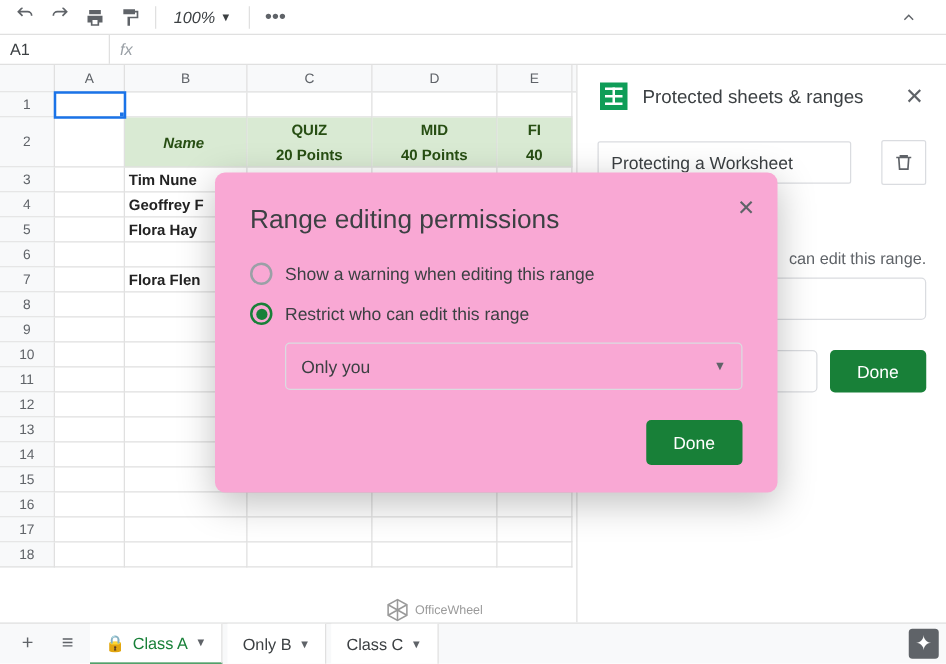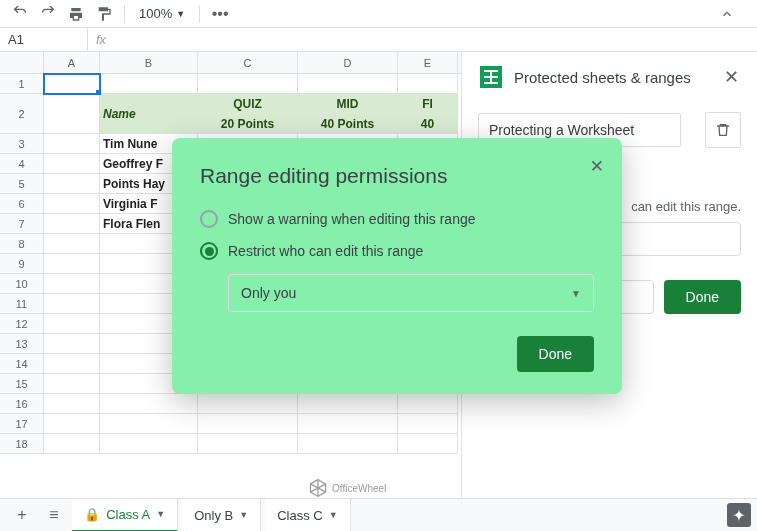--- a/index.html
+++ b/index.html
@@ -1,18 +1,18 @@
 <!DOCTYPE html>
 <html><head>
 <meta charset="utf-8">
 <style>
 * { box-sizing: border-box; margin: 0; padding: 0; font-family: Arial, sans-serif; }
 body { background: #fff; width: 757px; height: 531px; overflow: hidden; position: relative; }
 
-.toolbar { height: 28px; display: flex; align-items: center; padding: 0 8px; border-bottom: 1px solid #e0e0e0; gap: 4px; }
+.toolbar { height: 28px; display: flex; align-items: center; padding: 0 8px; border-bottom: 1px solid #e0e0e0; gap: 4px; font-style: italic; }
 .toolbar .tb-btn { width: 24px; height: 24px; display: flex; align-items: center; justify-content: center; color: #5f6368; cursor: pointer; }
 .toolbar .divider { width: 1px; height: 18px; background: #e0e0e0; margin: 0 4px; }
 .zoom { font-size: 13px; color: #3c4043; padding: 0 6px; display: flex; align-items: center; gap: 4px; }
 .toolbar .collapse { margin-left: auto; margin-right: 10px; }
 
 .formula-bar { height: 24px; display: flex; align-items: center; border-bottom: 1px solid #e0e0e0; font-size: 13px; color: #3c4043; }
 .name-box { width: 88px; padding: 0 8px; border-right: 1px solid #e0e0e0; height: 100%; display: flex; align-items: center; }
 .fx { padding: 0 8px; color: #9aa0a6; font-style: italic; }
 
 .content { display: flex; height: 446px; }
@@ -28,21 +28,21 @@
 .rows { }
 .row { display: flex; height: 20px; }
 .rh { width: 44px; border-right: 1px solid #e0e0e0; border-bottom: 1px solid #e0e0e0; background: #f8f9fa; text-align: center; line-height: 20px; color: #5f6368; font-size: 11px; }
 .cell { border-right: 1px solid #e0e0e0; border-bottom: 1px solid #e0e0e0; padding: 0 3px; overflow: hidden; white-space: nowrap; line-height: 20px; font-size: 12px; }
 .ca { width: 56px; } .cb { width: 98px; } .cc { width: 100px; } .cd { width: 100px; } .ce { width: 60px; }
 .row-tall { height: 40px; }
 .row-tall .rh { line-height: 40px; }
 .row-tall .cell { line-height: 20px; }
 
 .hdr-cell { background: #d9ead3; font-weight: bold; text-align: center; color: #274e13; }
-.hdr-cell.name { text-align: left; line-height: 40px; padding-right: 6px; font-style: italic; }
+.hdr-cell.name { text-align: center; line-height: 40px; padding-right: 6px; font-style: italic; }
 .name-cell { font-weight: bold; color: #222; }
 
 .active-cell { outline: 2px solid #1a73e8; outline-offset: -1px; position: relative; }
 .active-cell::after { content: ''; position: absolute; right: -3px; bottom: -3px; width: 6px; height: 6px; background: #1a73e8; }
 
 .side-header { display: flex; align-items: center; padding: 14px 18px; gap: 12px; }
 .side-header .sheets-icon { width: 22px; height: 22px; background: #0f9d58; display: flex; align-items: center; justify-content: center; }
 .side-header .sheets-icon::before { content: ''; width: 14px; height: 14px; background: linear-gradient(#fff,#fff) 0 0/100% 2px no-repeat, linear-gradient(#fff,#fff) 0 50%/100% 2px no-repeat, linear-gradient(#fff,#fff) 0 100%/100% 2px no-repeat, linear-gradient(#fff,#fff) 50% 0/2px 100% no-repeat; }
 .side-title { font-size: 15px; color: #3c4043; flex: 1; }
 .side-close { color: #5f6368; cursor: pointer; font-size: 18px; }
@@ -58,21 +58,21 @@
 .btn-cancel { border: 1px solid #dadce0; padding: 9px 20px; font-size: 14px; color: #188038; border-radius: 4px; background: #fff; cursor: pointer; }
 .btn-done { border: none; padding: 9px 22px; font-size: 14px; color: #fff; border-radius: 4px; background: #188038; cursor: pointer; }
 
 .sheet-tabs { position: absolute; bottom: 0; left: 0; right: 0; height: 33px; border-top: 1px solid #e0e0e0; background: #f8f9fa; display: flex; align-items: center; padding: 0 8px; gap: 4px; }
 .tab-btn { width: 28px; height: 28px; display: flex; align-items: center; justify-content: center; color: #5f6368; cursor: pointer; }
 .sheet-tab { padding: 0 12px; height: 33px; display: flex; align-items: center; gap: 6px; font-size: 13px; color: #3c4043; border-right: 1px solid #e0e0e0; cursor: pointer; background: #fff; }
 .sheet-tab.active { color: #188038; font-weight: 500; border-bottom: 2px solid #188038; }
 .lock-icon { color: #188038; }
 .tab-caret { color: #5f6368; font-size: 9px; }
 .explore { position: absolute; right: 6px; bottom: 4px; width: 24px; height: 24px; background: #5f6368; border-radius: 3px; display: flex; align-items: center; justify-content: center; color: #fff; }
-.modal { position: absolute; left: 172px; top: 138px; width: 450px; background: #86efac; border-radius: 8px; box-shadow: 0 8px 30px rgba(0,0,0,0.25); padding: 26px 28px 22px; }
+.modal { position: absolute; left: 172px; top: 138px; width: 450px; background: #f9a8d4; border-radius: 8px; box-shadow: 0 8px 30px rgba(0,0,0,0.25); padding: 26px 28px 22px; }
 .modal h2 { font-size: 21px; font-weight: 400; color: #3c4043; margin-bottom: 22px; font-family: 'Google Sans', Arial, sans-serif; }
 .modal-close { position: absolute; right: 18px; top: 18px; color: #5f6368; cursor: pointer; font-size: 17px; }
 .radio-row { display: flex; align-items: center; gap: 10px; margin-bottom: 14px; font-size: 14px; color: #3c4043; cursor: pointer; }
 .radio { width: 18px; height: 18px; border: 2px solid #9aa0a6; border-radius: 50%; display: flex; align-items: center; justify-content: center; }
 .radio.checked { border-color: #188038; }
 .radio.checked::after { content: ''; width: 9px; height: 9px; background: #188038; border-radius: 50%; }
 .dropdown { margin-left: 28px; margin-top: 10px; margin-bottom: 24px; border: 1px solid #dadce0; border-radius: 4px; padding: 10px 12px; font-size: 14px; color: #3c4043; display: flex; align-items: center; justify-content: space-between; cursor: pointer; }
 .modal-actions { display: flex; justify-content: flex-end; }
 .modal-done { border: none; padding: 10px 22px; font-size: 14px; color: #fff; border-radius: 4px; background: #188038; cursor: pointer; font-weight: 500; }
 
@@ -171,29 +171,28 @@
             <div class="rh">4</div>
             <div class="cell ca"></div>
             <div class="cell cb name-cell">Geoffrey F</div>
             <div class="cell cc"></div>
             <div class="cell cd"></div>
             <div class="cell ce"></div>
           </div>
         <div class="row">
             <div class="rh">5</div>
             <div class="cell ca"></div>
-            <div class="cell cb name-cell">Points Hay</div>
+            <div class="cell cb name-cell">Flora Hay</div>
             <div class="cell cc"></div>
             <div class="cell cd"></div>
             <div class="cell ce"></div>
           </div>
         <div class="row">
             <div class="rh">6</div>
             <div class="cell ca"></div>
-            <div class="cell cb name-cell">Virginia F</div>
             <div class="cell cc"></div>
             <div class="cell cd"></div>
             <div class="cell ce"></div>
           </div>
         <div class="row">
             <div class="rh">7</div>
             <div class="cell ca"></div>
             <div class="cell cb name-cell">Flora Flen</div>
             <div class="cell cc"></div>
             <div class="cell cd"></div>

